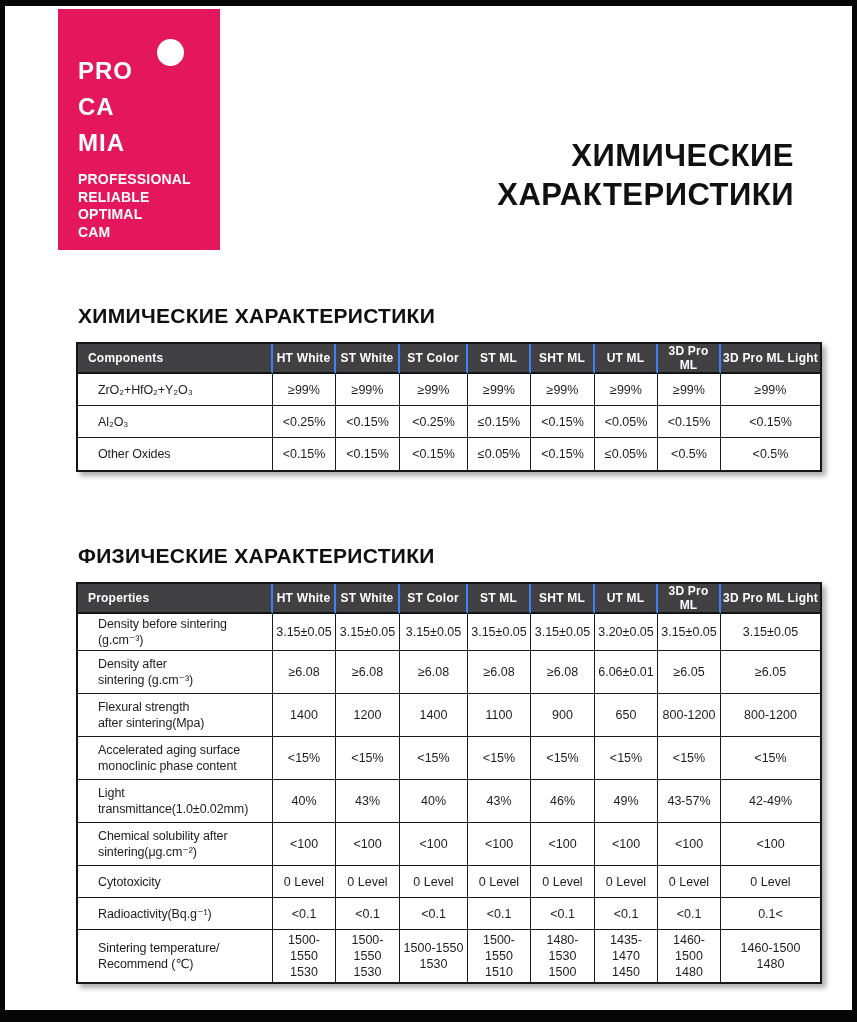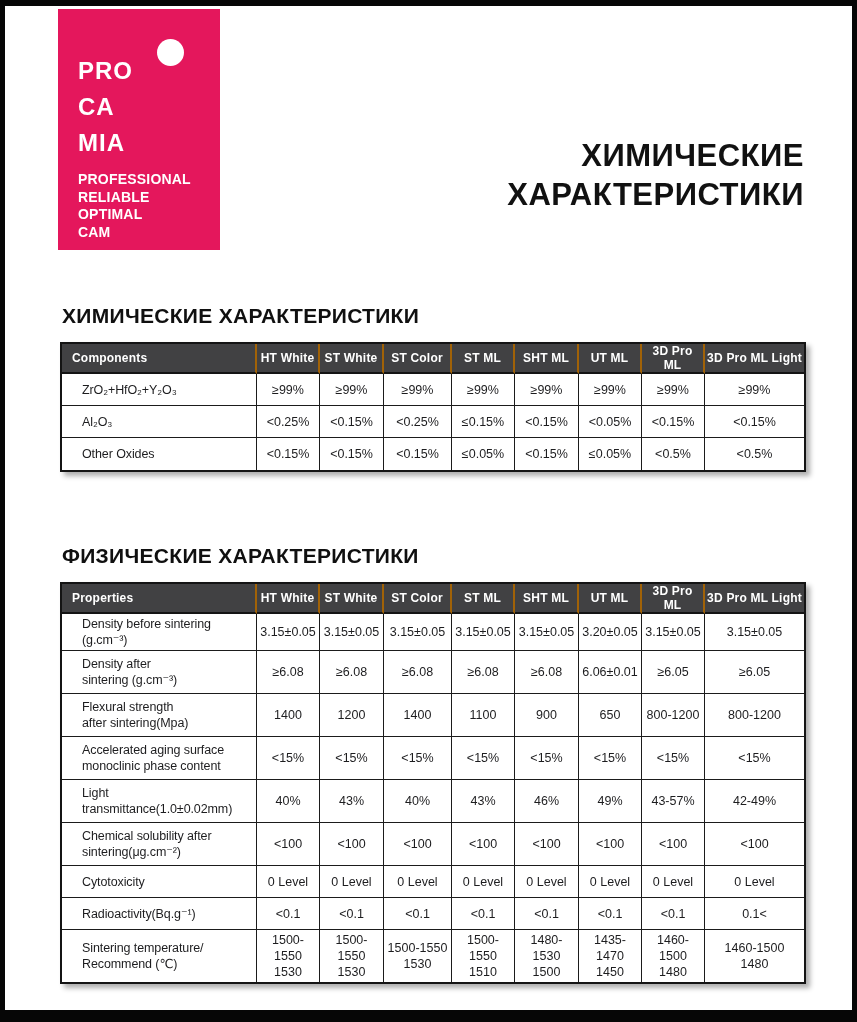--- a/index.html
+++ b/index.html
@@ -38,46 +38,46 @@
   .logo-brand{
     position:absolute;left:20px;top:44px;
     font-size:24px;line-height:36px;font-weight:bold;letter-spacing:1px;
   }
   .logo-tagline{
     position:absolute;left:20px;top:162px;
     font-size:14px;line-height:17.5px;font-weight:bold;letter-spacing:.2px;
   }
   
   .doc-title{
-    position:absolute;right:48px;top:130px;margin:0;
+    position:absolute;right:58px;top:130px;margin:0;
     text-align:right;
     font-size:31px;line-height:39px;font-weight:bold;letter-spacing:.5px;
     color:#111;
   }
   
-  .section{position:absolute;left:55px;width:636px;}
+  .section{position:absolute;left:71px;width:636px;}
   .section-chemical{top:297px;}
   .section-physical{top:537px;}
   .section h2{
     margin:0 0 13px 2px;
     font-size:21px;line-height:26px;font-weight:bold;letter-spacing:.3px;
     color:#101010;
   }
   
   table.datatable{
     border-collapse:separate;border-spacing:0;table-layout:fixed;
     width:746px;background:#fff;
     border:2.5px solid #141414;
     box-shadow:4px 4px 5px rgba(0,0,0,.32);
   }
   table.datatable th{
     background:var(--header-bg);color:#fff;
     font-size:12px;font-weight:bold;letter-spacing:.2px;
     height:28px;padding:0 2px;text-align:center;
-    border-right:2px solid #a16207;
+    border-right:2px solid #3b82f6;
     border-bottom:2.5px solid #141414;
     overflow:hidden;
   }
   table.datatable th:first-child{text-align:left;padding-left:10px;}
   table.datatable th:last-child{border-right:none;}
   table.datatable td{
     border-right:1.5px solid var(--line);
     border-bottom:1.5px solid var(--line);
     font-size:12.5px;line-height:16px;
     text-align:center;vertical-align:middle;

